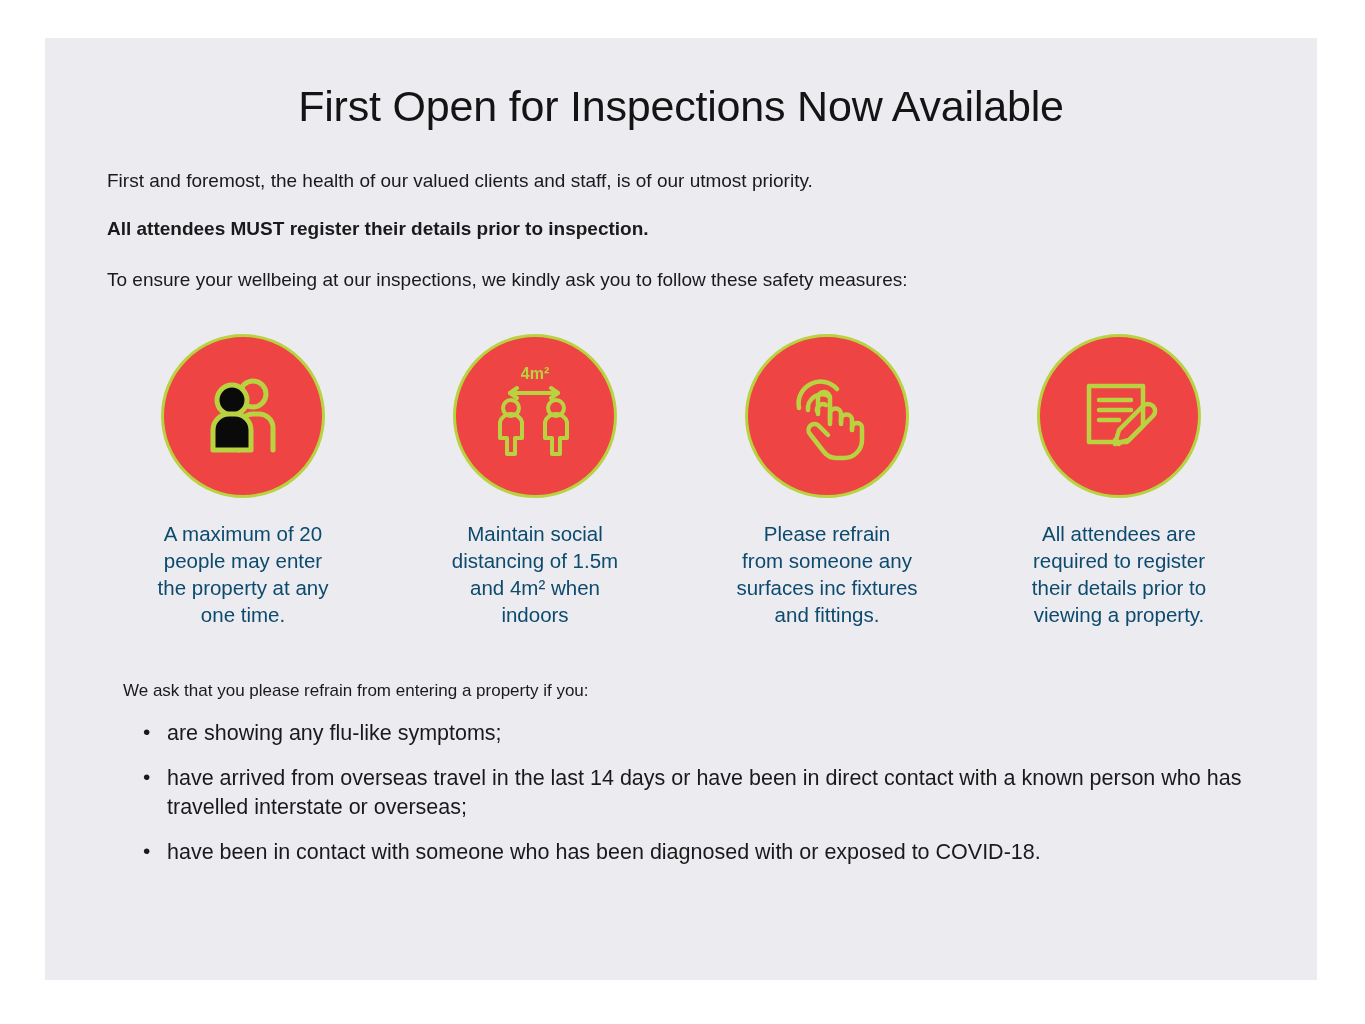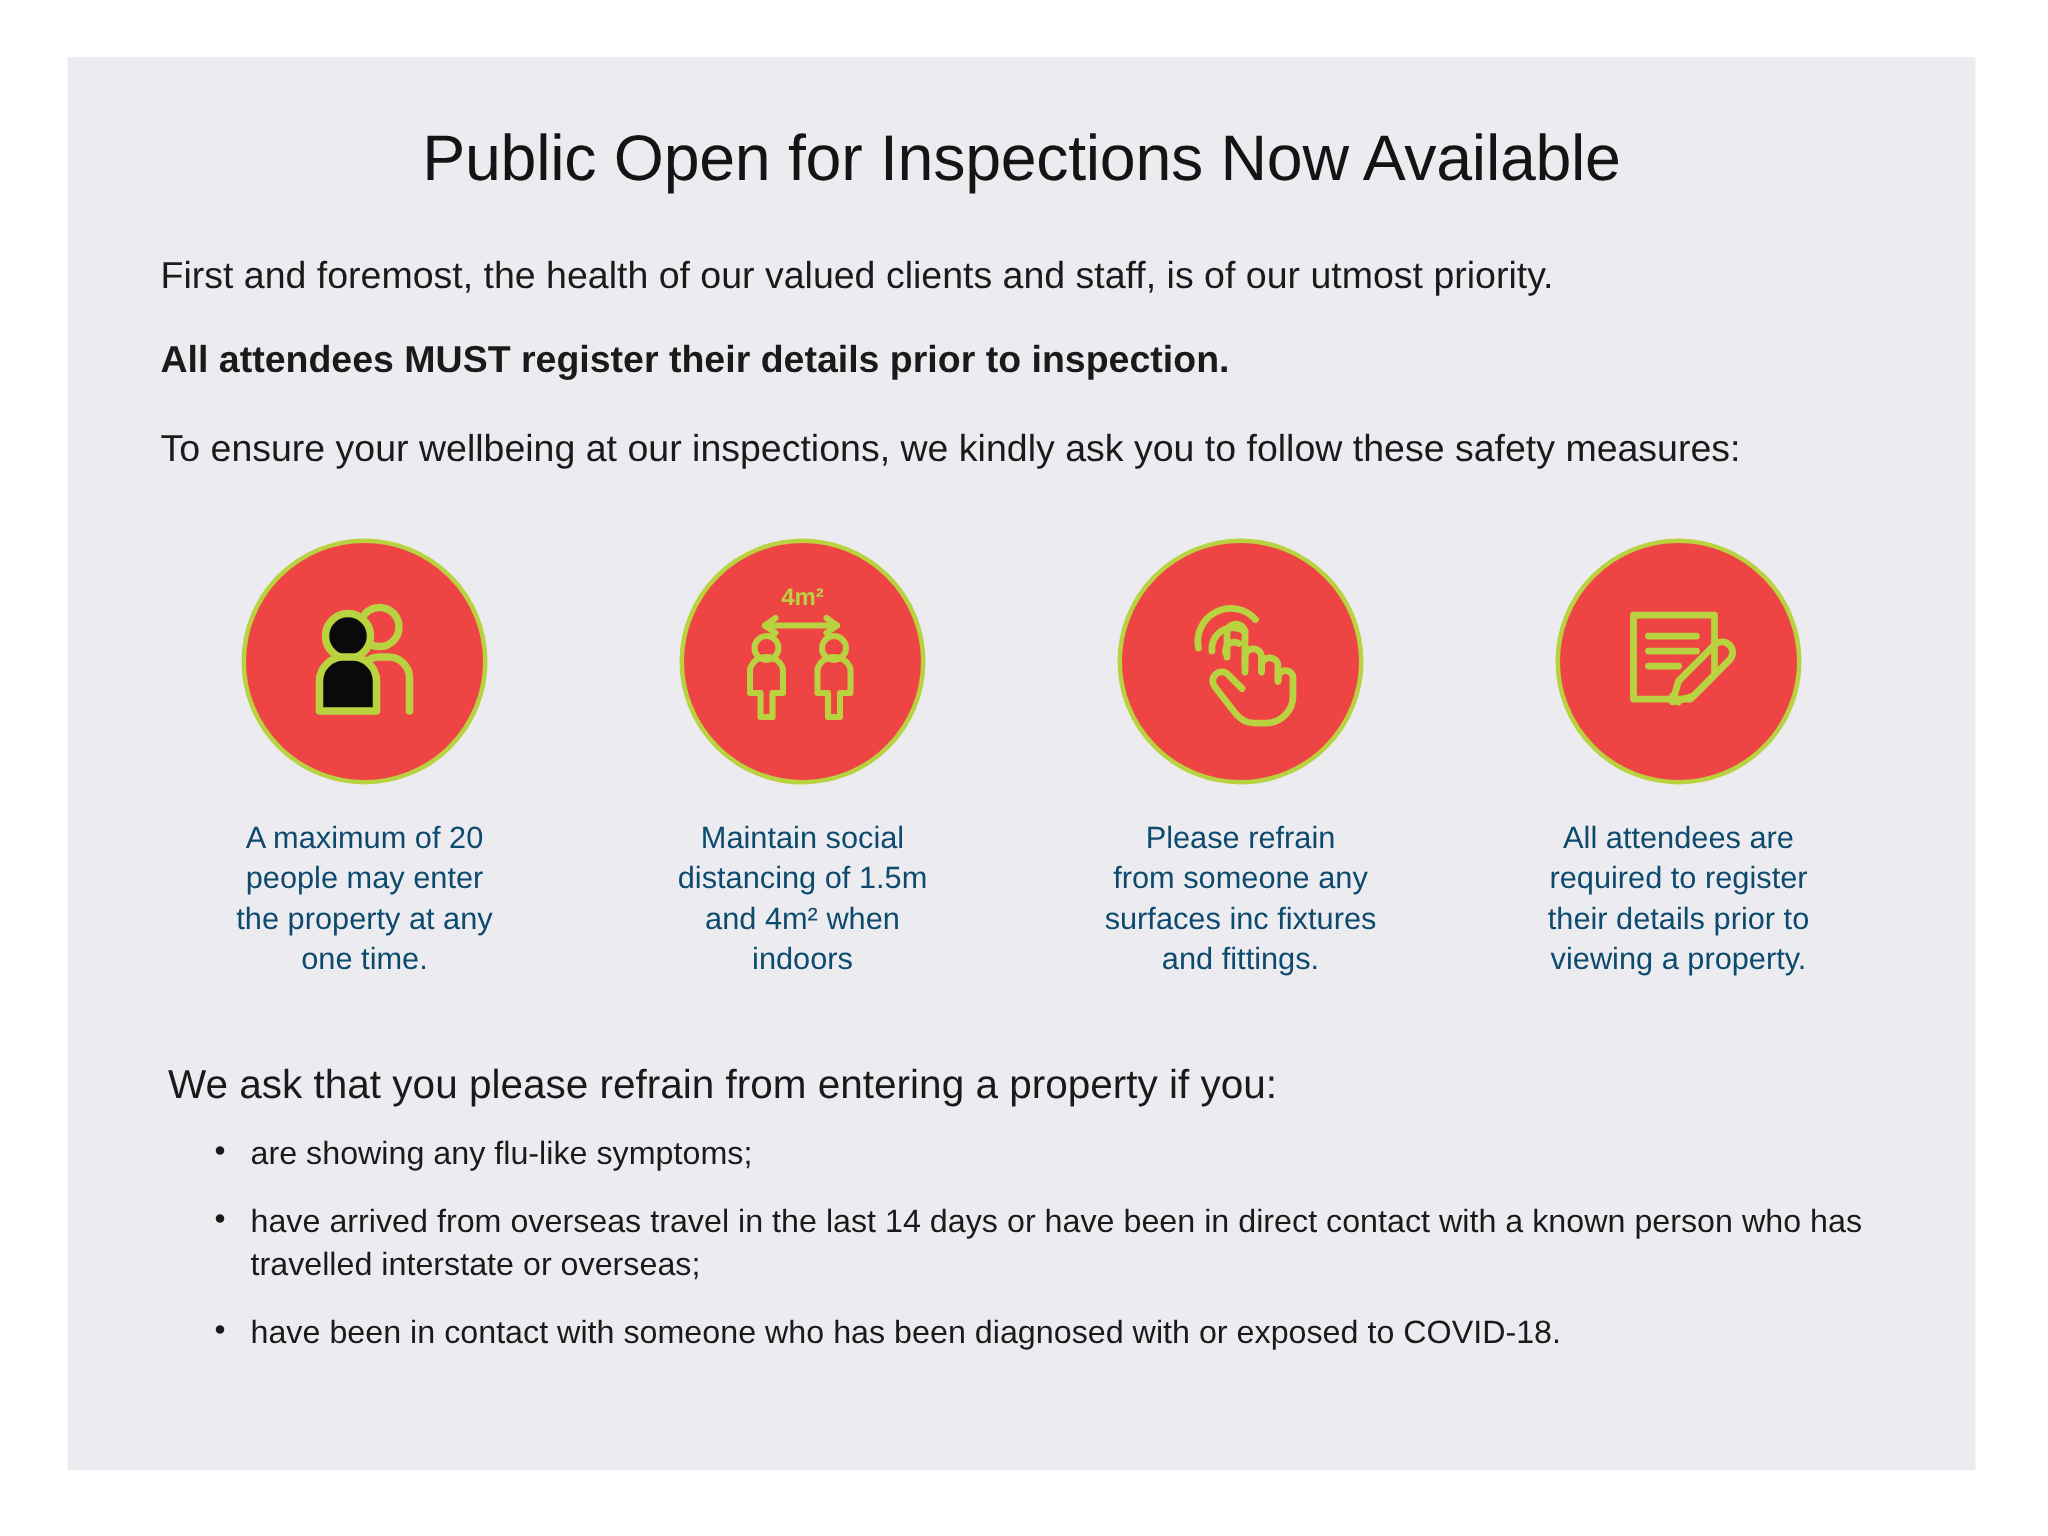--- a/index.html
+++ b/index.html
@@ -29,21 +29,21 @@
     letter-spacing: -0.2px;
     color: #141414;
     margin: 45px 0 0 0;
     line-height: 1.1;
   }
   .intro {
     margin: 0;
     padding: 0 0 0 62px;
   }
   .intro p {
-    font-size: 25px;
+    font-size: 19px;
     line-height: 1.35;
     color: #1a1a1a;
     margin: 0;
   }
   .intro p.first { margin-top: 38px; }
   .intro p.bold { font-weight: bold; margin-top: 22px; }
   .intro p.third { margin-top: 25px; }
 
   .icons-row {
     display: flex;
@@ -72,23 +72,23 @@
     text-align: center;
     font-size: 20.5px;
     line-height: 1.32;
     color: #0c4a6e;
   }
   .footer {
     padding: 0 0 0 62px;
     margin-top: 52px;
   }
   .footer-lead {
-    font-size: 27px;
+    font-size: 17px;
     line-height: 1.35;
-    margin: 5px;
+    margin: 16px;
     color: #1a1a1a;
   }
   ul.bullets {
     margin: 14px 0 0 0;
     padding-left: 36px;
     list-style: none;
   }
   ul.bullets li {
     font-size: 21.5px;
     line-height: 1.34;
@@ -105,21 +105,21 @@
     top: -1px;
     font-size: 21px;
     color: #1a1a1a;
   }
 </style>
 </head>
 <body>
 
 <div class="poster">
 
-  <h1 class="title">Public Open for Inspections Now Available</h1>
+  <h1 class="title">First Open for Inspections Now Available</h1>
 
   <div class="intro">
     <p class="first">First and foremost, the health of our valued clients and staff, is of our utmost priority.</p>
     <p class="bold">All attendees MUST register their details prior to inspection.</p>
     <p class="third">To ensure your wellbeing at our inspections, we kindly ask you to follow these safety measures:</p>
   </div>
 
   <div class="icons-row">
 
     <div class="icon-card">

